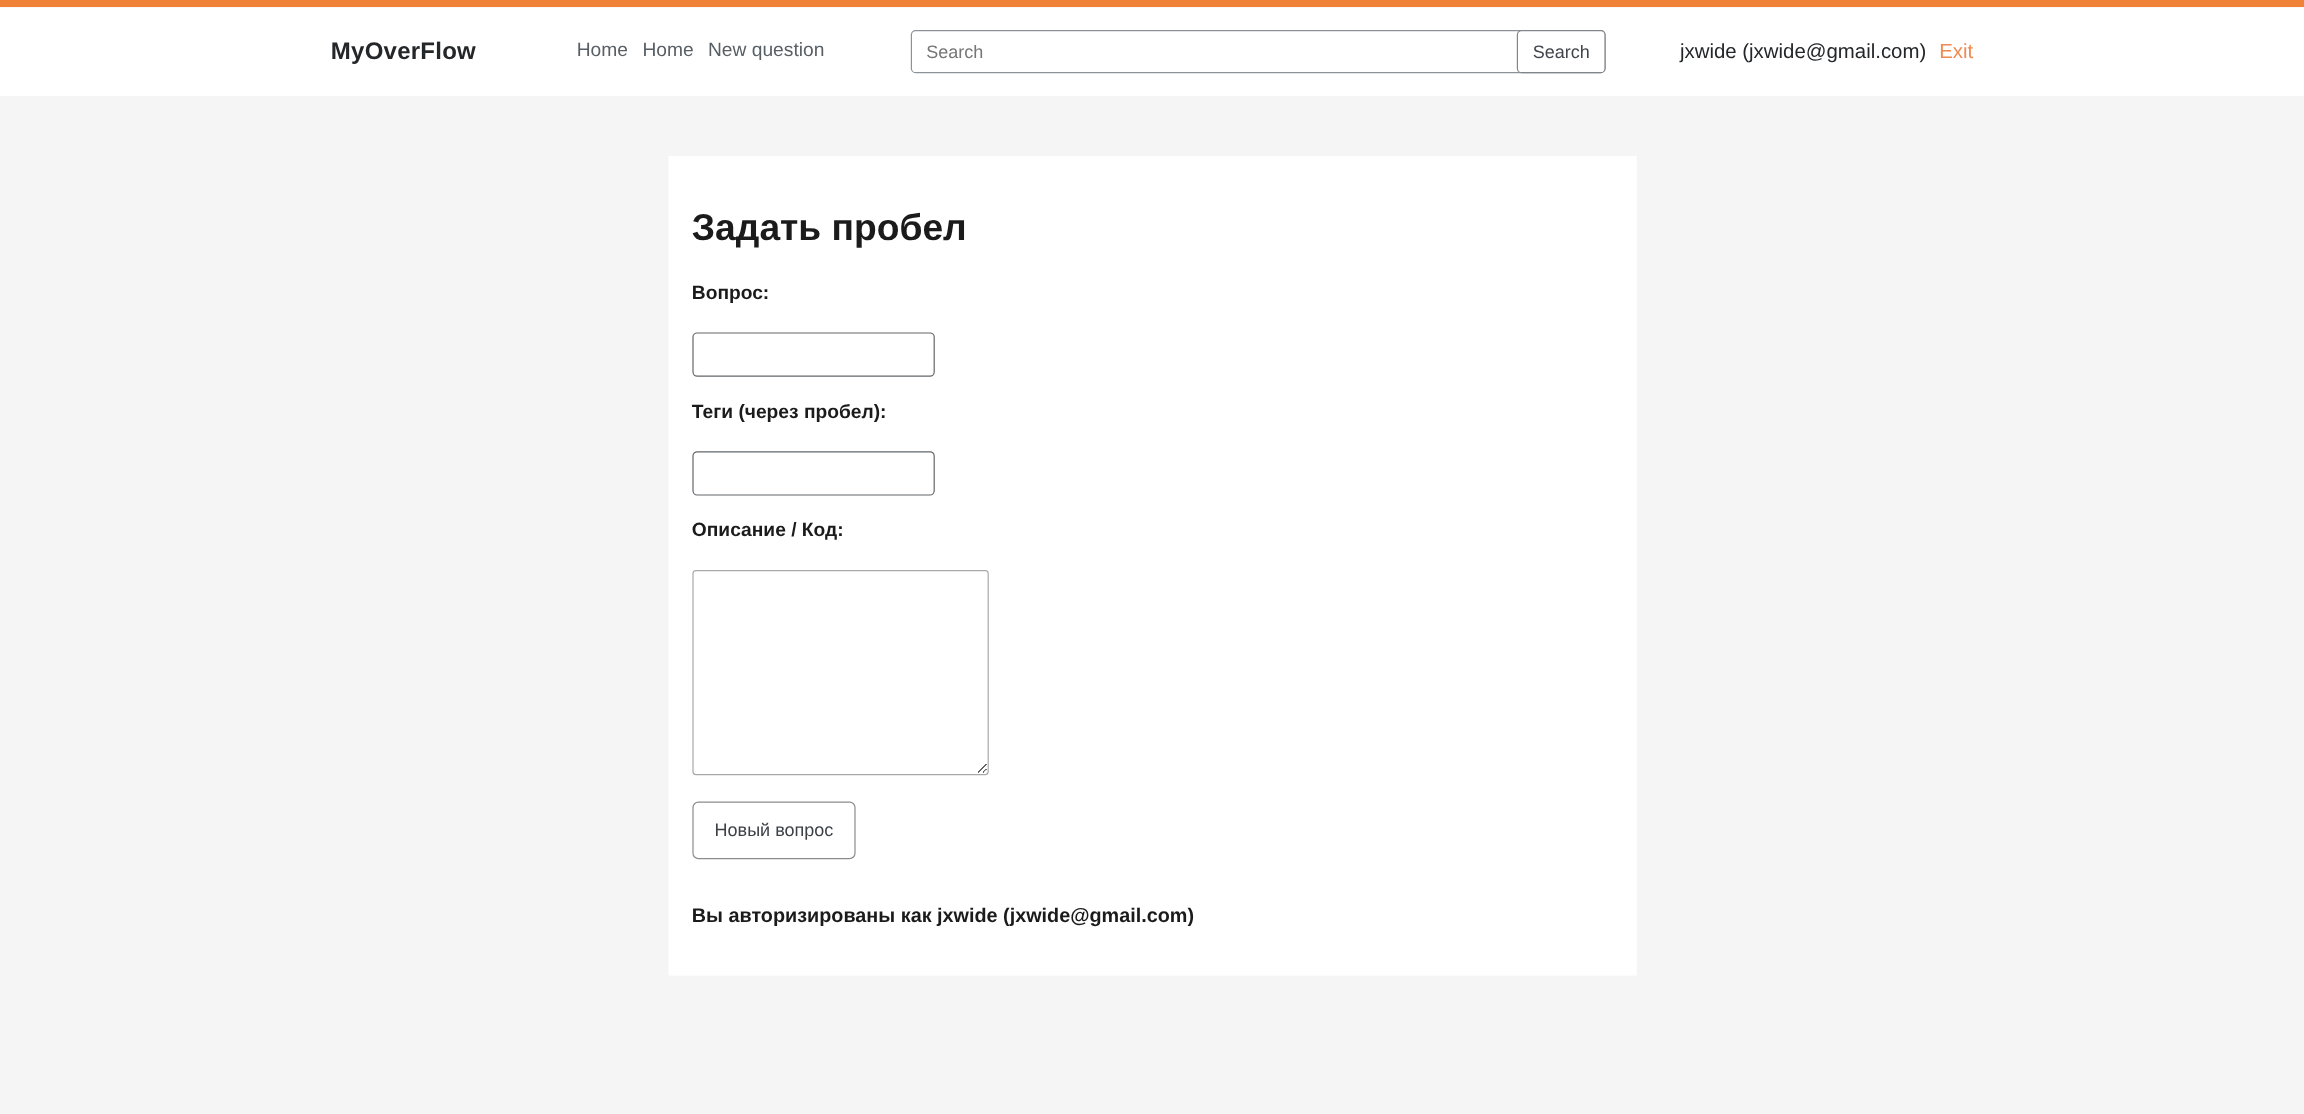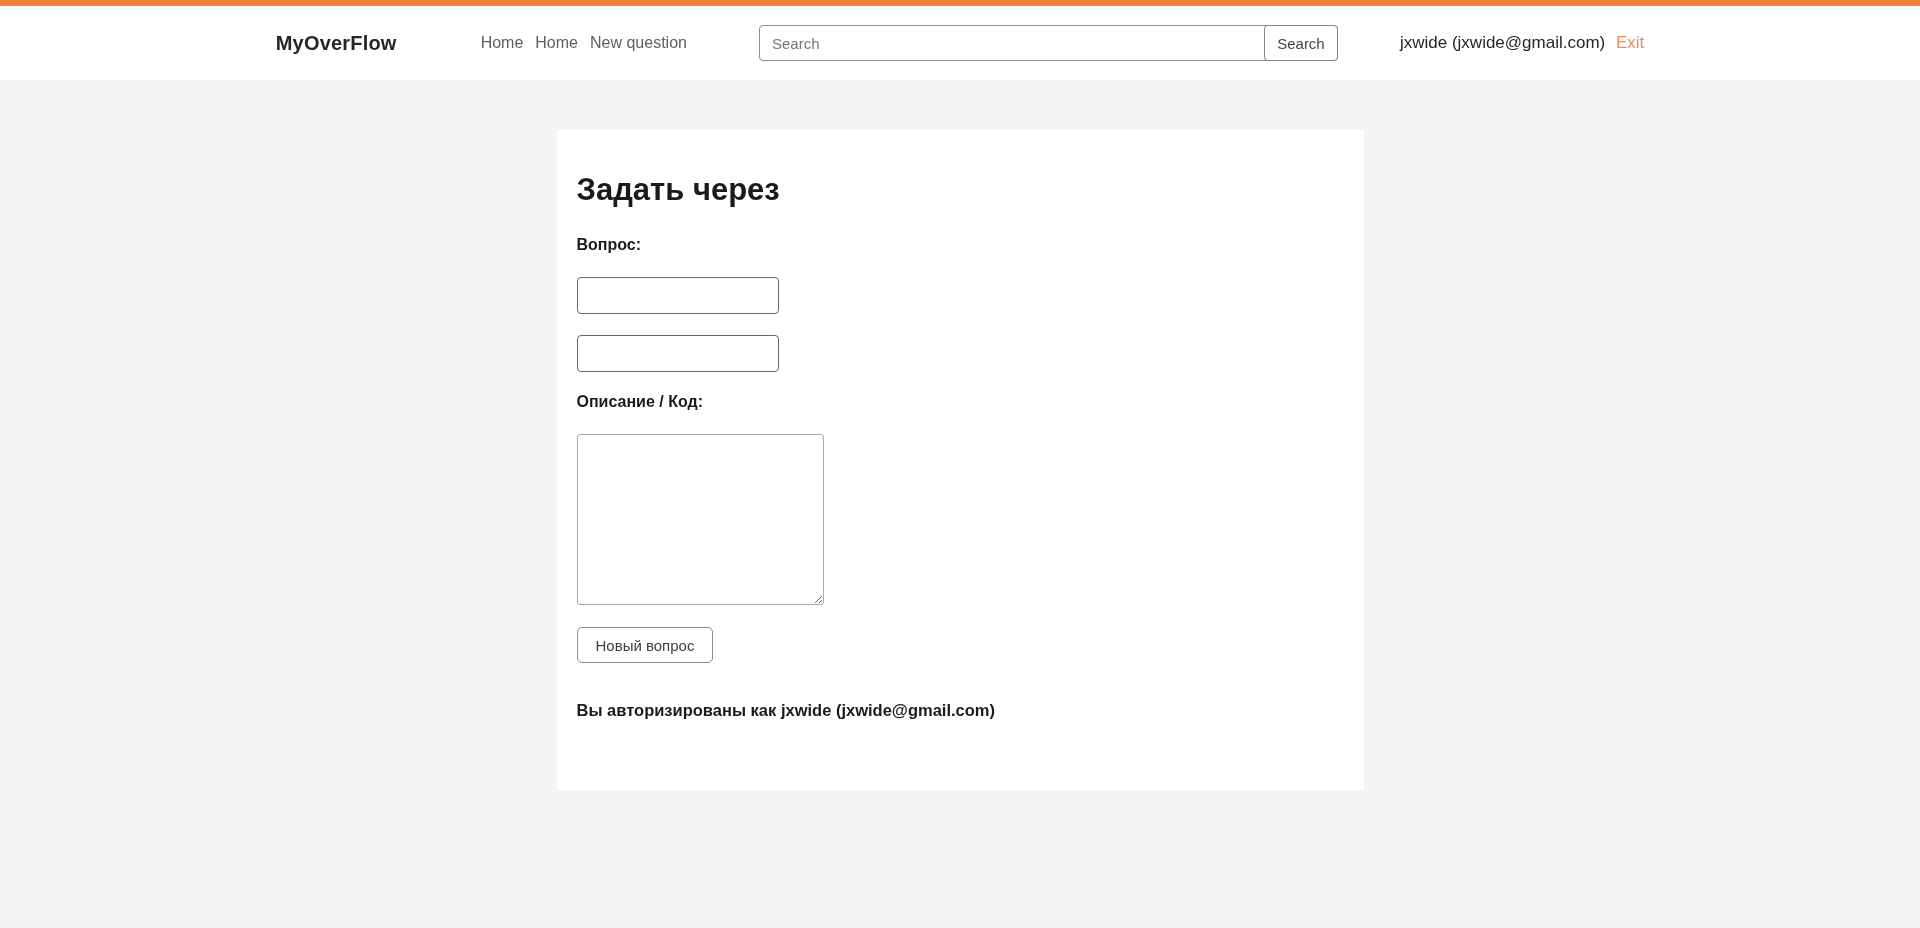--- a/index.html
+++ b/index.html
@@ -142,21 +142,21 @@
     padding: 6px 8px;
     font-size: 14px;
     font-family: inherit;
     background: #fff;
     margin: 0 0 22px 0;
     resize: both;
     outline: none;
   }
   .submit-btn {
     display: inline-block;
-    height: 36px;
+    height: 48px;
     padding: 0 18px;
     border: 1px solid #8c8c8c;
     border-radius: 5px;
     background: #ffffff;
     font-size: 15px;
     font-family: inherit;
     color: #3c4146;
     cursor: pointer;
   }
   .auth-note {
@@ -188,25 +188,26 @@
 
     <div class="user-area">
       <span class="user-name">jxwide (jxwide@gmail.com)</span>
       <a href="#" class="exit-link">Exit</a>
     </div>
   </div>
 </header>
 
 <main class="content">
   <div class="card">
-    <h1>Задать через</h1>
+    <h1>Задать пробел</h1>
 
     <p class="field-label">Вопрос:</p>
     <input type="text" class="text-input" value="" style="">
 
+    <p class="field-label">Теги (через пробел):</p>
     <input type="text" class="text-input" value="" style="">
 
     <p class="field-label">Описание / Код:</p>
     <textarea class="desc-textarea" style=""></textarea>
 
     <button type="button" class="submit-btn">Новый вопрос</button>
 
     <p class="auth-note">Вы авторизированы как jxwide (jxwide@gmail.com)</p>
   </div>
 </main>

